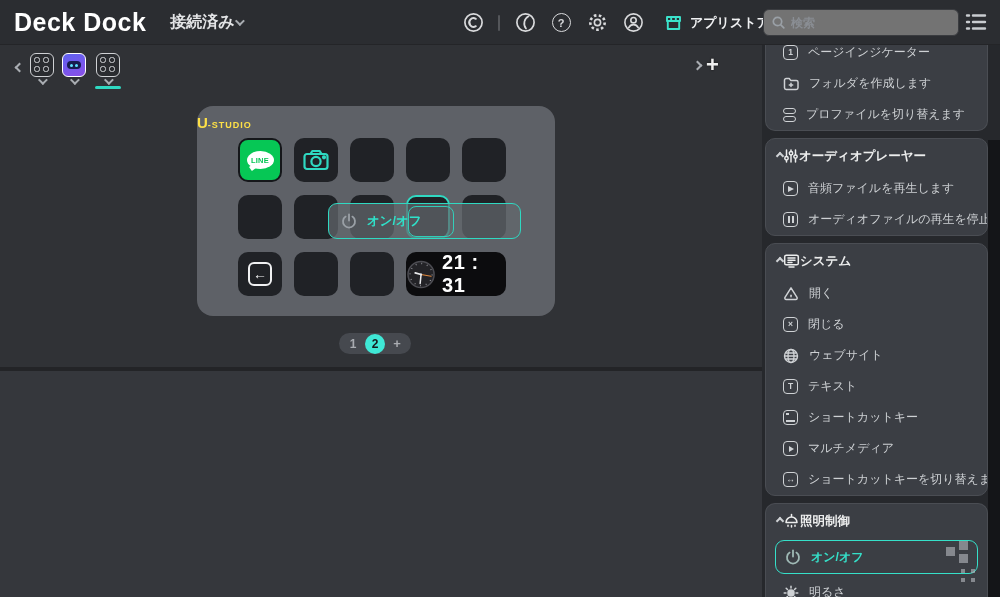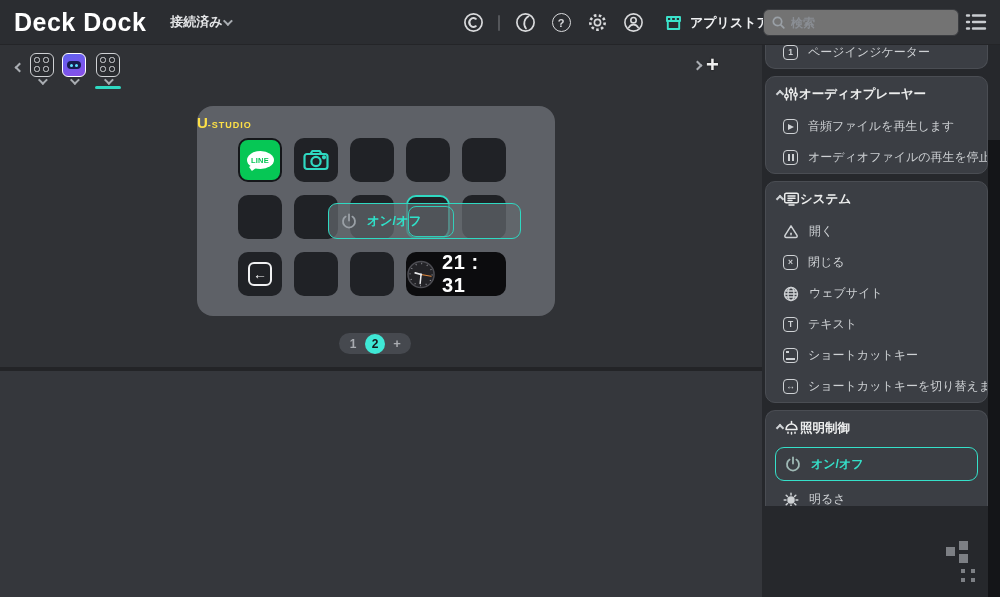--- a/index.html
+++ b/index.html
@@ -6,21 +6,21 @@
   html,body { width:1000px; height:597px; overflow:hidden; background:#303236;
               font-family:"Liberation Sans","DejaVu Sans",sans-serif; }
   .app { position:relative; width:1000px; height:597px; background:#303236; }
 
   
   .topbar { position:absolute; left:0; top:0; width:1000px; height:45px;
             background:#2b2d31; border-bottom:1px solid #242528;
             display:flex; align-items:center; z-index:30; }
   .brand { font-size:25px; font-weight:bold; color:#fff; margin-left:14px; letter-spacing:.5px; }
   .conn  { display:flex; align-items:center; margin-left:24px; color:#e3e4e6;
-           font-size:13px; font-weight:bold; cursor:pointer; }
+           font-size:16px; font-weight:bold; cursor:pointer; }
   .tb-right { position:absolute; left:462px; top:0; height:45px; display:flex; align-items:center; gap:14px; }
   .tbicon { width:22px; height:22px; display:flex; align-items:center; justify-content:center; cursor:pointer; }
   .tb-sep { width:2px; height:16px; background:#54565a; border-radius:1px; }
   .circ-txt { width:19px; height:19px; border:1.6px solid #d9dadc; border-radius:50%;
               display:flex; align-items:center; justify-content:center;
               color:#d9dadc; font-size:11px; font-weight:bold; }
   .store-btn { display:flex; align-items:center; gap:7px; background:none; border:none;
                color:#f0f1f3; font-size:13px; font-weight:bold; cursor:pointer; margin-left:6px;
                font-family:inherit; }
   .search { position:absolute; left:763px; top:9px; width:196px; height:27px; background:#737373;
@@ -318,20 +318,34 @@
     </div>
   </main>
 
   <aside class="sidebar">
 
     <div class="group clipped-top">
       <div class="item">
         <span class="sqi">1</span>
         <span class="lbl">ページインジケーター</span>
       </div>
+      <div class="item">
+        <svg width="16" height="14" viewBox="0 0 16 14" fill="none" stroke="#cfd2d5" stroke-width="1.5" stroke-linejoin="round">
+          <path d="M1.5 3.2A1.7 1.7 0 0 1 3.2 1.5h3l1.5 1.9h5.6a1.7 1.7 0 0 1 1.7 1.7v5.7a1.7 1.7 0 0 1-1.7 1.7H3.2a1.7 1.7 0 0 1-1.7-1.7z"></path>
+          <path d="M8 6.2v3.4M6.3 7.9h3.4" stroke-linecap="round"></path>
+        </svg>
+        <span class="lbl">フォルダを作成します</span>
+      </div>
+      <div class="item">
+        <span class="profiles-icon">
+            <i></i>
+            <i></i>
+          </span>
+        <span class="lbl">プロファイルを切り替えます</span>
+      </div>
     </div>
 
     <div class="group">
       <div class="ghead">
         <span class="chev up"></span>
         <svg width="16" height="16" viewBox="0 0 16 16" fill="none" stroke="#eceded" stroke-width="1.5" stroke-linecap="round">
           <path d="M3.5 2v12M8 2v12M12.5 2v12"></path>
           <circle cx="3.5" cy="10.2" r="1.7" fill="#3b3e44"></circle>
           <circle cx="8" cy="5.2" r="1.7" fill="#3b3e44"></circle>
           <circle cx="12.5" cy="8.6" r="1.7" fill="#3b3e44"></circle>
@@ -391,20 +405,26 @@
       <div class="item">
         <span class="sqi">
             <span class="keymarks">
               <i></i>
               <i></i>
             </span>
           </span>
         <span class="lbl">ショートカットキー</span>
       </div>
       <div class="item">
+        <span class="sqi">
+            <span class="tri" style="border-left-width:5px;"></span>
+          </span>
+        <span class="lbl">マルチメディア</span>
+      </div>
+      <div class="item">
         <span class="sqi">↔</span>
         <span class="lbl">ショートカットキーを切り替えます</span>
       </div>
     </div>
 
     <div class="group clipped-bottom">
       <div class="ghead">
         <span class="chev up"></span>
         <svg width="17" height="16" viewBox="0 0 17 16" fill="none" stroke="#eceded" stroke-width="1.5" stroke-linecap="round">
           <path d="M8.5 1.5v2"></path>

